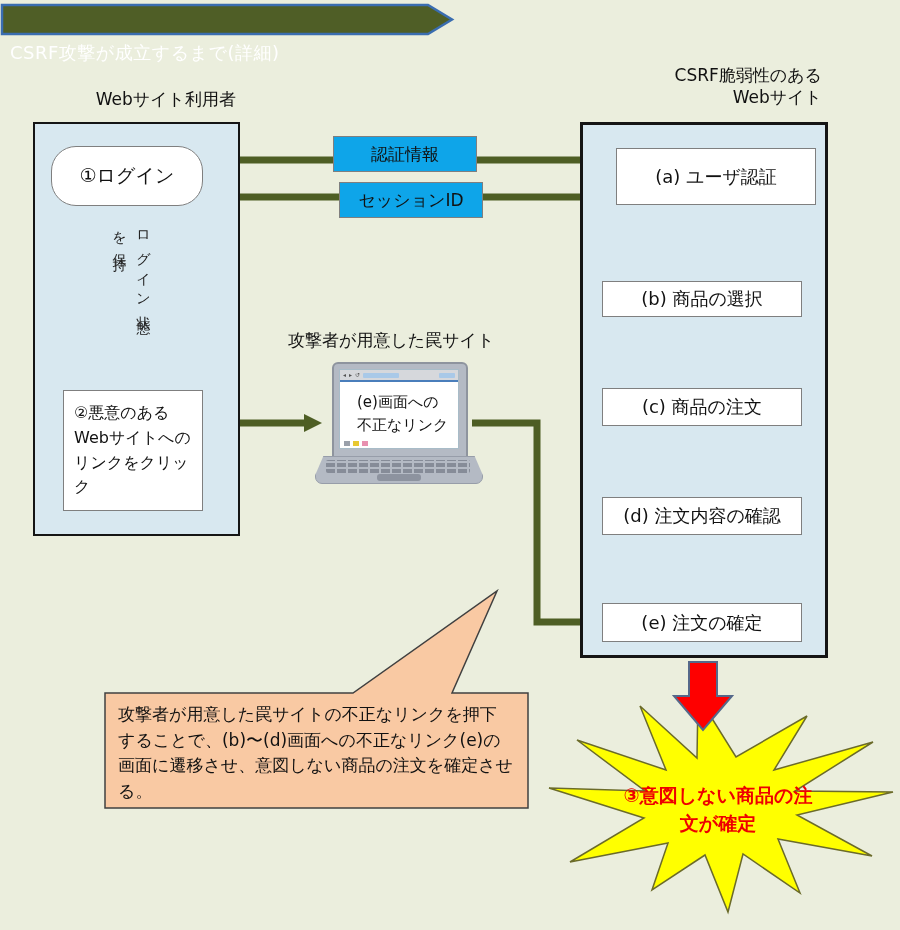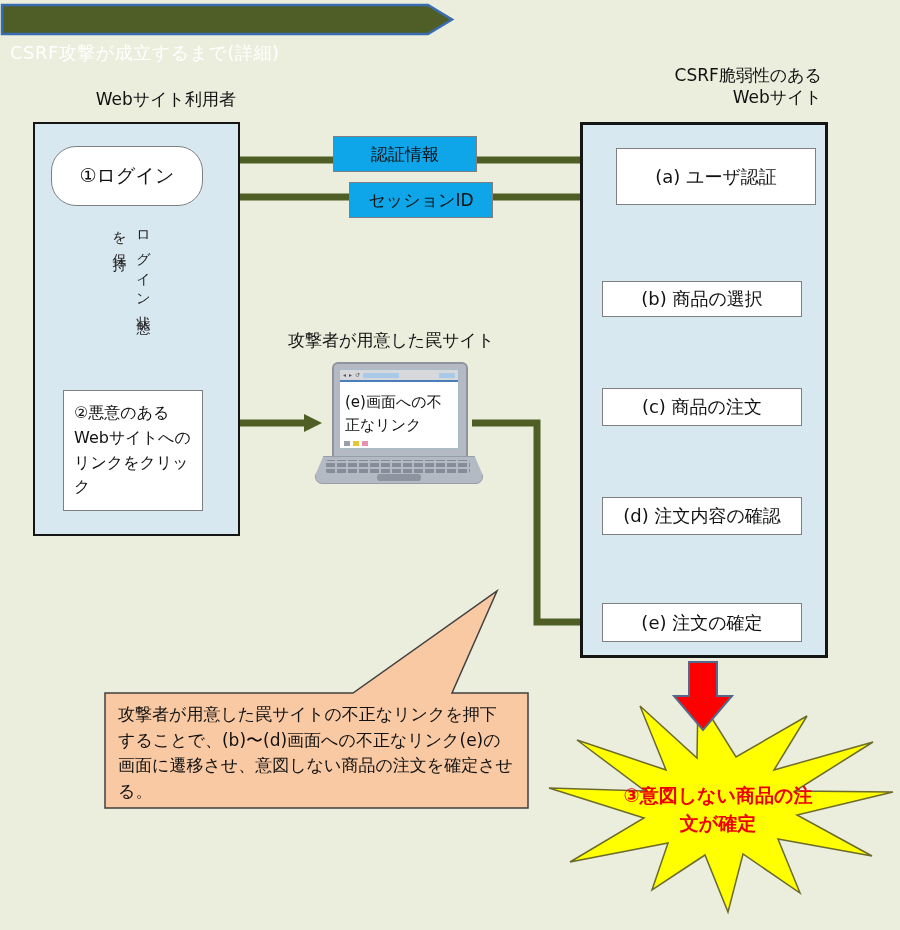--- a/index.html
+++ b/index.html
@@ -51,21 +51,21 @@
   }
   .laptop .browser-bar{
     height:10px; background:#d6d8dc; display:flex; align-items:center; gap:3px; padding:0 3px;
     border-bottom:2px solid #4a7ebb;
   }
   .laptop .browser-bar .glyph{font-size:6px; line-height:6px; color:#555;}
   .laptop .addr{height:5px; background:#a9c9e8; border-radius:1px;}
   .laptop .addr.a1{width:36px;}
   .laptop .addr.a2{width:16px; margin-left:auto;}
   .laptop .screen-text{
-    padding:9px 5px 0 5px; font-size:15px; line-height:1.5; color:#111;
+    padding:9px 5px 0 17px; font-size:15px; line-height:1.5; color:#111;
   }
   .laptop .taskbar{position:absolute; left:4px; bottom:2px; display:flex; gap:3px;}
   .laptop .taskbar i{display:block; width:6px; height:5px;}
   .laptop .kbd{
     position:absolute; left:0; top:94px; width:166px; height:26px;
     background:#b4bac4; border:1px solid #979da9; border-radius:3px 3px 7px 7px;
     clip-path:polygon(5% 0,95% 0,100% 70%,100% 100%,0 100%,0 70%);
   }
   .laptop .keys{
     position:absolute; left:10px; top:3px; width:144px; height:13px;
@@ -149,21 +149,21 @@
   <div class="wbox" style="left:51px; top:146px; width:150px; height:58px; font-size:19px;border-radius:25px;">①ログイン</div>
 
   <div class="keep-login">
     <div>ログイン状態</div>
     <div>を保持</div>
   </div>
 
   <div class="wbox left-align" style="left:63px; top:362px; width:140px; height:121px; box-sizing:border-box;">②悪意のあるWebサイトへのリンクをクリック</div>
 
   <div class="msg-label" style="left:333px; top:136px; width:142px; height:34px;">認証情報</div>
-  <div class="msg-label" style="left:349px; top:182px; width:142px; height:34px;">セッションID</div>
+  <div class="msg-label" style="left:339px; top:182px; width:142px; height:34px;">セッションID</div>
 
   <div class="wbox" style="left:602px; top:148px; width:198px; height:55px;margin-left:14px;">(a) ユーザ認証</div>
   <div class="wbox" style="left:602px; top:281px; width:198px; height:34px;">(b) 商品の選択</div>
   <div class="wbox" style="left:602px; top:388px; width:198px; height:36px;">(c) 商品の注文</div>
   <div class="wbox" style="left:602px; top:497px; width:198px; height:36px;">(d) 注文内容の確認</div>
   <div class="wbox" style="left:602px; top:603px; width:198px; height:37px;">(e) 注文の確定</div>
 
   <div class="laptop">
     <div class="screen">
       <div class="screen-inner">

